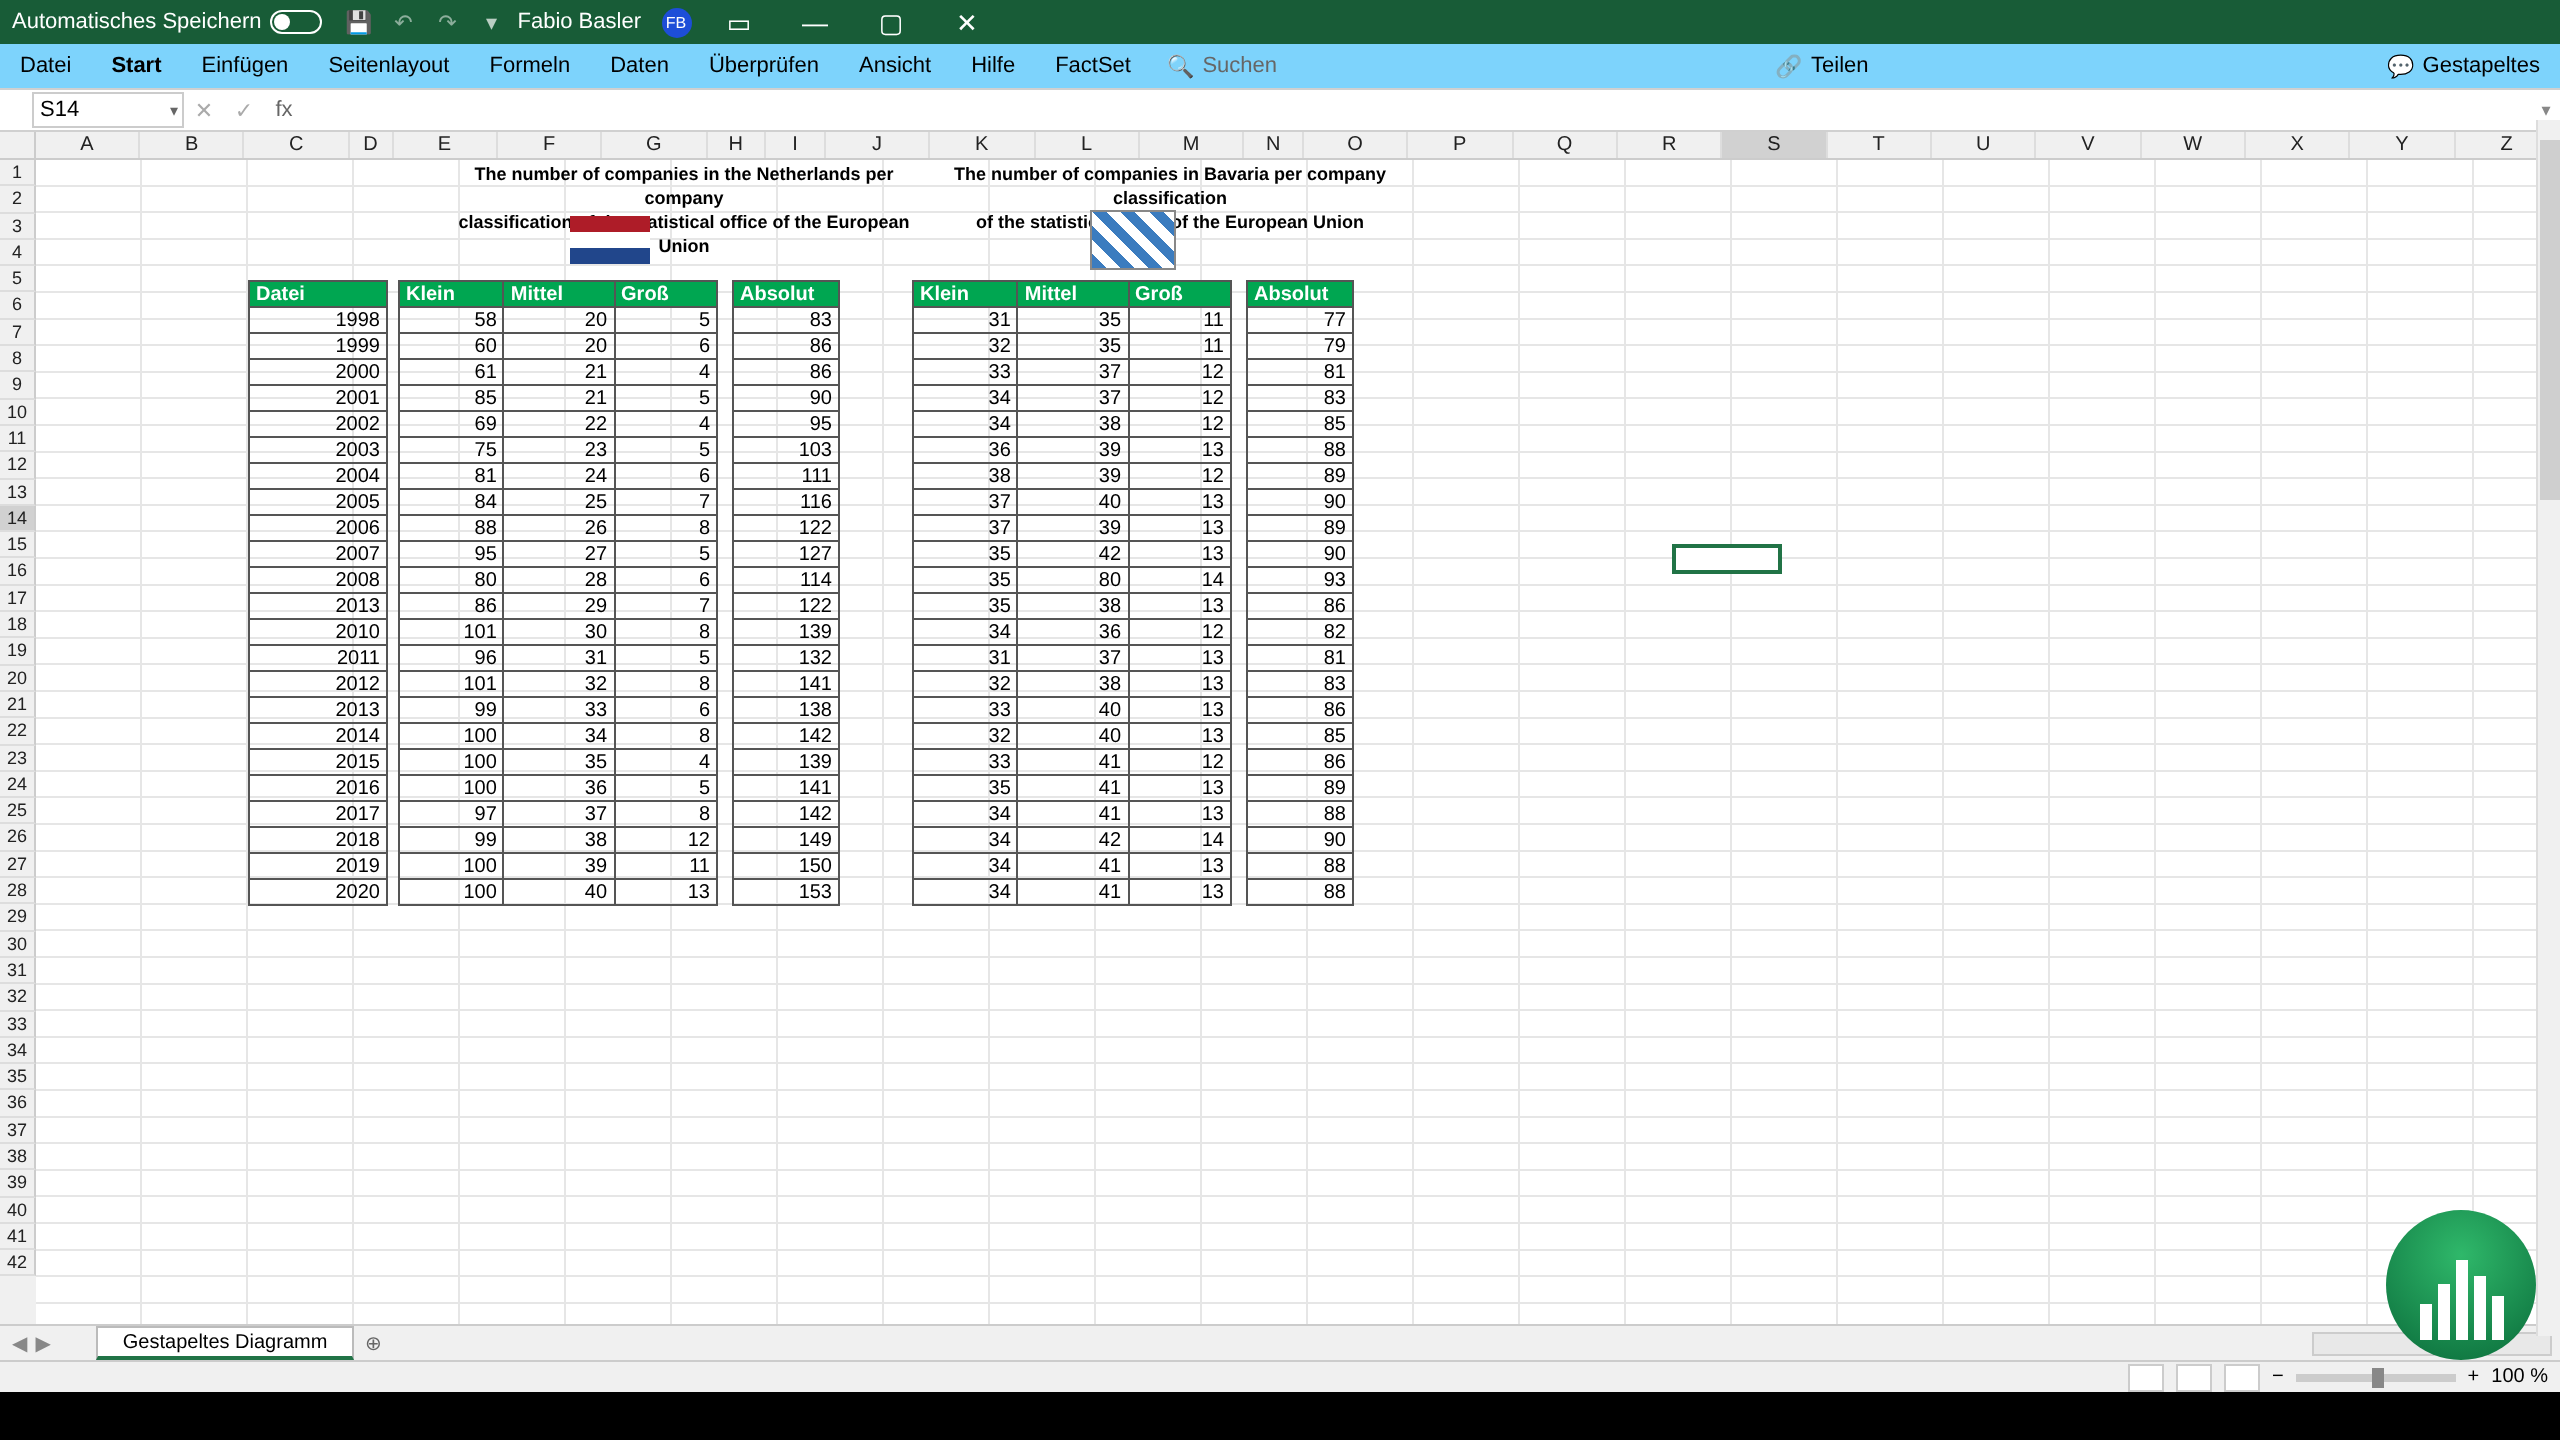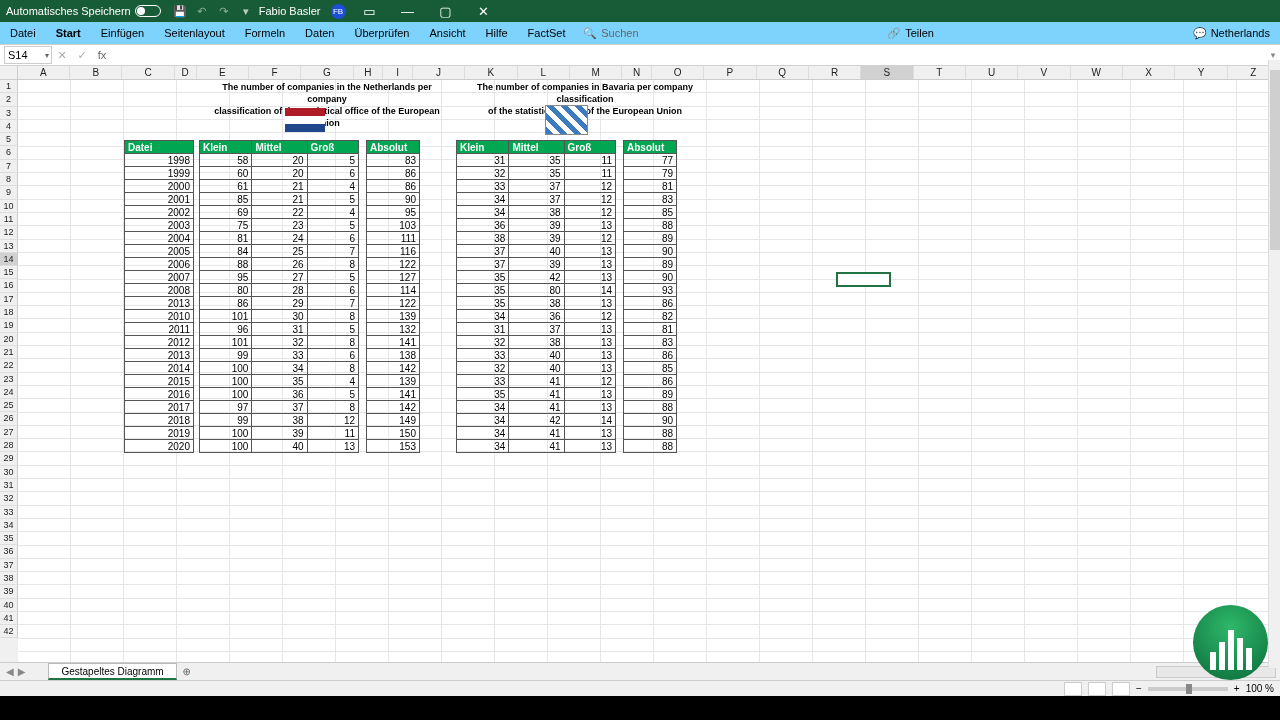--- a/index.html
+++ b/index.html
@@ -20,21 +20,21 @@
 
 
 .ribbon { height: 23px; background: #7dd3fc; border-bottom: 1px solid #d0d0d0; display: flex; align-items: center; font-size: 11px; }
 .ribbon .tab { padding: 0 10px; height: 100%; display: flex; align-items: center; cursor: pointer; }
 .ribbon .tab.active { font-weight: 600; }
 .ribbon .search { margin-left: 8px; display: flex; align-items: center; gap: 4px; color: #666; }
 .ribbon .share { margin-left: auto; padding: 0 10px; display: flex; align-items: center; gap: 4px; }
 
 
 .fb-row { height: 21px; background: #fff; border-bottom: 1px solid #d0d0d0; display: flex; align-items: center; font-size: 11px; }
-.namebox { width: 48px; height: 18px; border: 1px solid #ccc; margin-left: 4px; padding: 0 3px; line-height: 17px; position: relative; }
+.namebox { width: 76px; height: 18px; border: 1px solid #ccc; margin-left: 16px; padding: 0 3px; line-height: 17px; position: relative; }
 .namebox::after { content: "▾"; position: absolute; right: 2px; font-size: 8px; color: #666; }
 .fb-btn { width: 20px; text-align: center; color: #aaa; }
 .fb-input { flex: 1; height: 18px; border: none; outline: none; }
 .fb-expand { width: 14px; text-align: center; color: #888; font-size: 9px; }
 
 
 .grid-wrapper { flex: 1; display: flex; flex-direction: column; overflow: hidden; }
 .col-headers { height: 14px; background: #f0f0f0; display: flex; border-bottom: 1px solid #ccc; font-size: 10px; }
 .corner { width: 18px; background: #f0f0f0; border-right: 1px solid #ccc; }
 .ch { border-right: 1px solid #ddd; text-align: center; line-height: 14px; color: #222; }
@@ -44,21 +44,21 @@
 .rh { height: 13.3px; border-bottom: 1px solid #ddd; border-right: 1px solid #ccc; text-align: center; font-size: 9px; line-height: 13px; color: #222; }
 .rh.sel { background: #d1d1d1; }
 .cells { position: relative; background: #fff; flex: 1; }
 .gridlines { position: absolute; inset: 0; background-image:
   repeating-linear-gradient(to bottom, transparent 0, transparent 12.3px, #e6e6e6 12.3px, #e6e6e6 13.3px),
   repeating-linear-gradient(to right, transparent 0, transparent 52px, #e6e6e6 52px, #e6e6e6 53px);
 }
 
 .content { position: absolute; left: 0; top: 0; font-size: 10px; color: #000; }
 
-.title1 { position: absolute; left: 194px; top: 1px; width: 230px; text-align: center; font-weight: 700; font-size: 9px; line-height: 12px; }
+.title1 { position: absolute; left: 209px; top: 1px; width: 230px; text-align: center; font-weight: 700; font-size: 9px; line-height: 12px; }
 .title2 { position: absolute; left: 443px; top: 1px; width: 248px; text-align: center; font-weight: 700; font-size: 9px; line-height: 12px; }
 
 .flag-nl { position: absolute; left: 267px; top: 28px; width: 40px; height: 25px; }
 .flag-nl .stripe { height: 8px; }
 .flag-bav { position: absolute; left: 527px; top: 25px; width: 43px; height: 30px; background:
   repeating-linear-gradient(45deg, #3b7cbf 0 5px, #fff 5px 10px); border: 1px solid #888; }
 
 .tbl { position: absolute; border-collapse: collapse; }
 .tbl th { background: #00a651; color: #fff; font-weight: 700; text-align: left; padding: 0 3px; height: 13px; font-size: 10px; border: 1px solid #555; }
 .tbl td { border: 1px solid #555; padding: 0 3px; height: 13px; text-align: right; font-size: 10px; }
@@ -125,21 +125,21 @@
     <span class="search">
       <span>🔍</span>
       <span>Suchen</span>
     </span>
     <span class="share">
       <span>🔗</span>
       <span>Teilen</span>
     </span>
     <span class="share">
       <span>💬</span>
-      <span>Netherlands</span>
+      <span>Gestapeltes</span>
     </span>
   </div>
 
   <div class="fb-row">
     <div class="namebox">S14</div>
     <span class="fb-btn">✕</span>
     <span class="fb-btn">✓</span>
     <span class="fb-btn" style="color:#666">fx</span>
     <input class="fb-input" value="" style="">
     <span class="fb-expand">▾</span>

